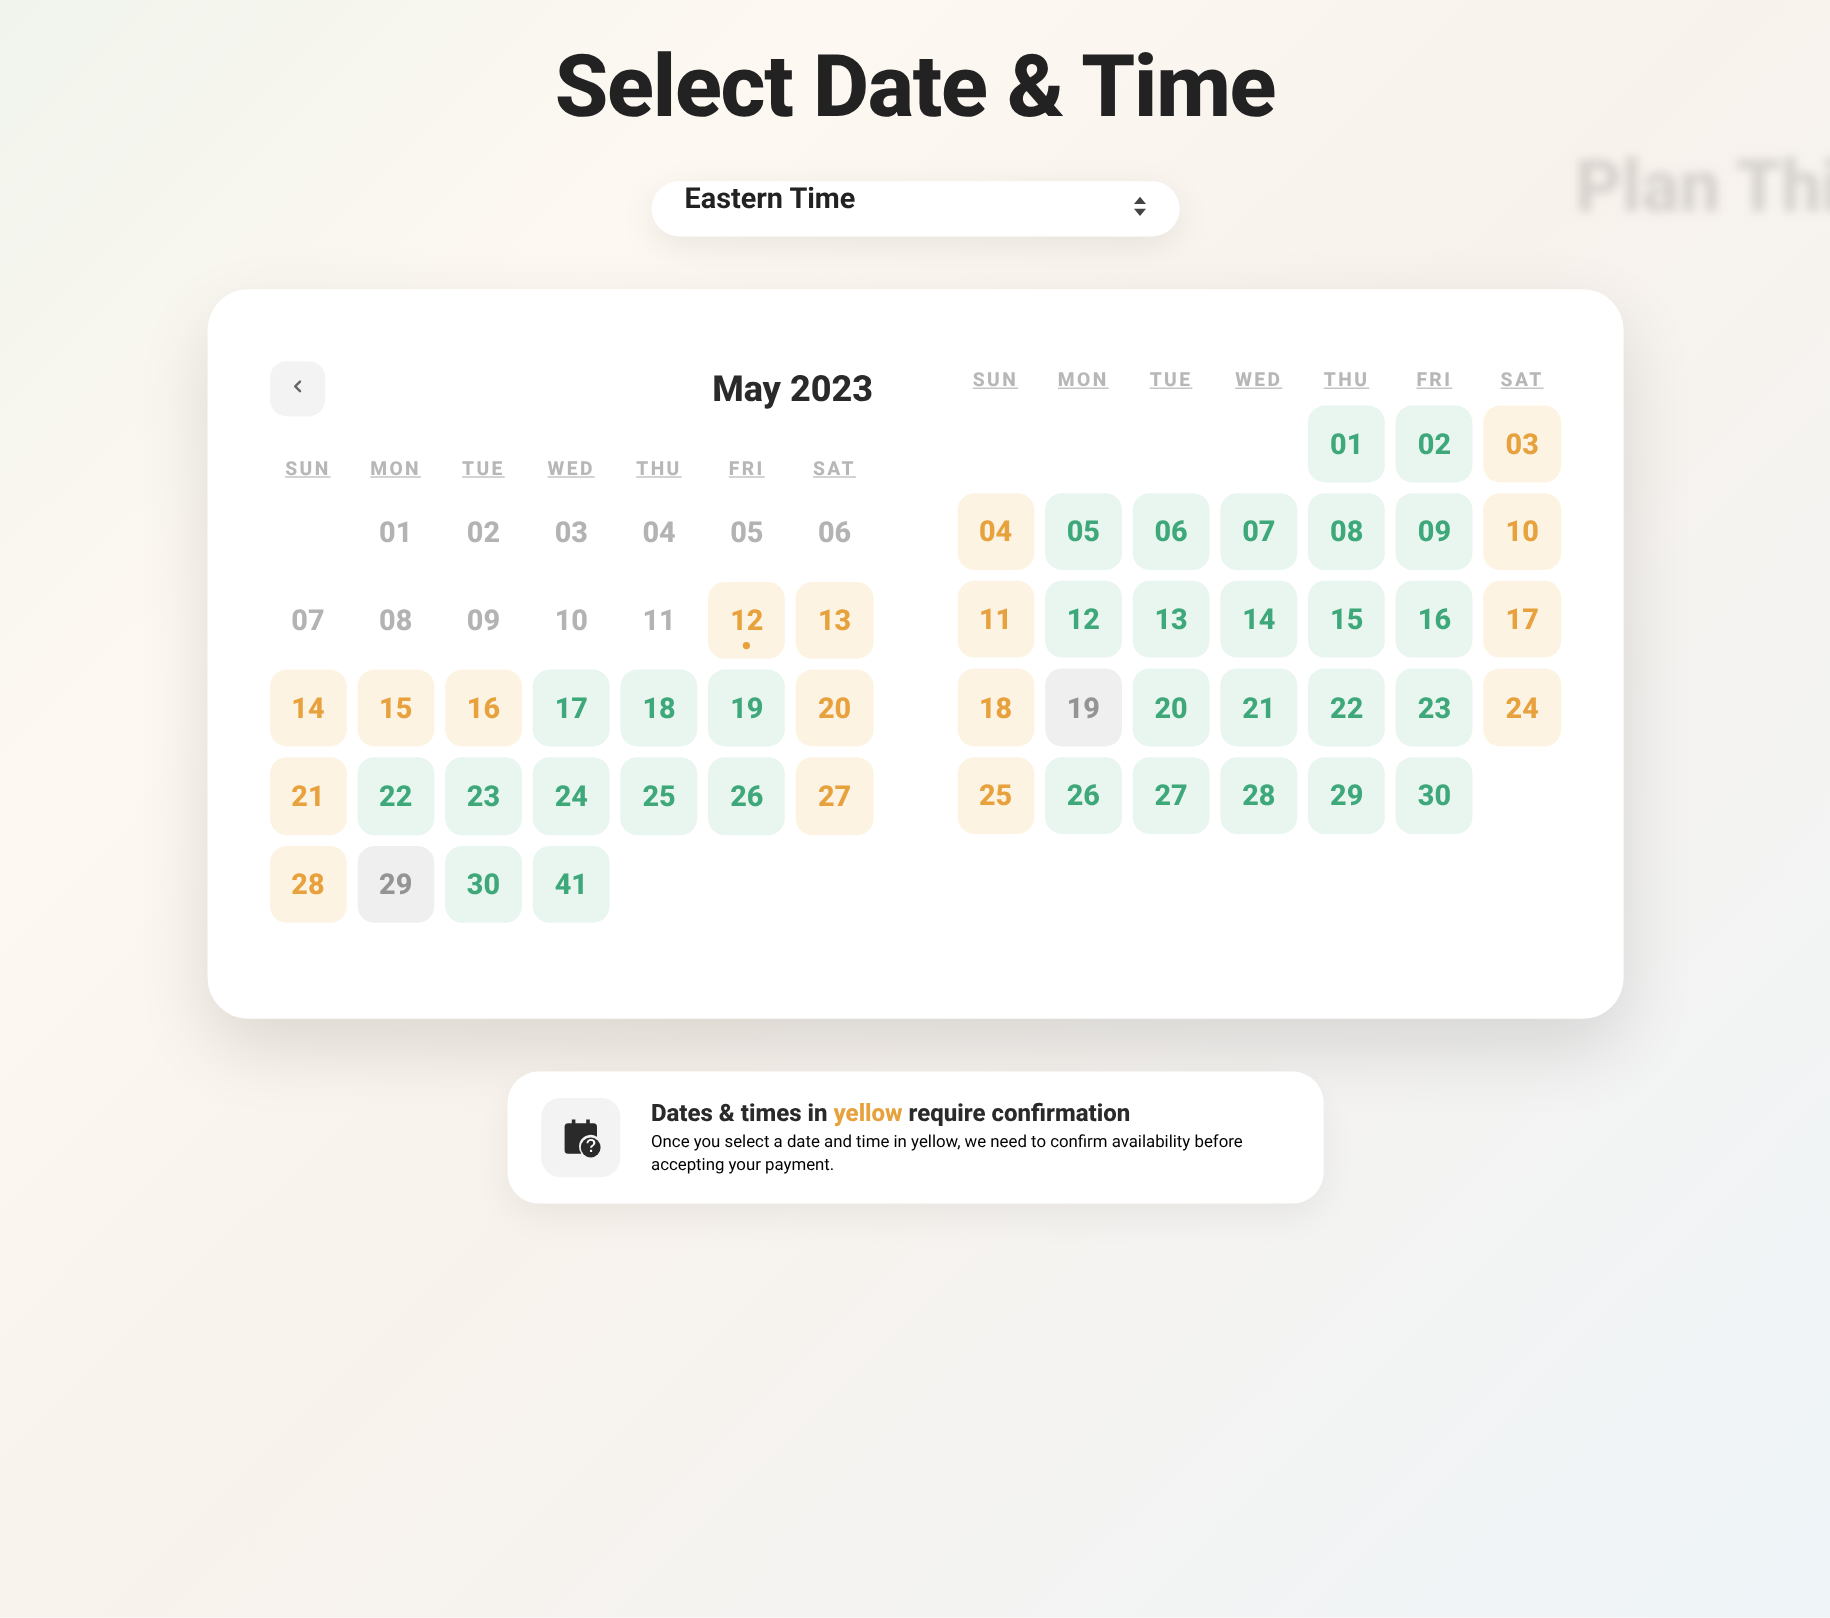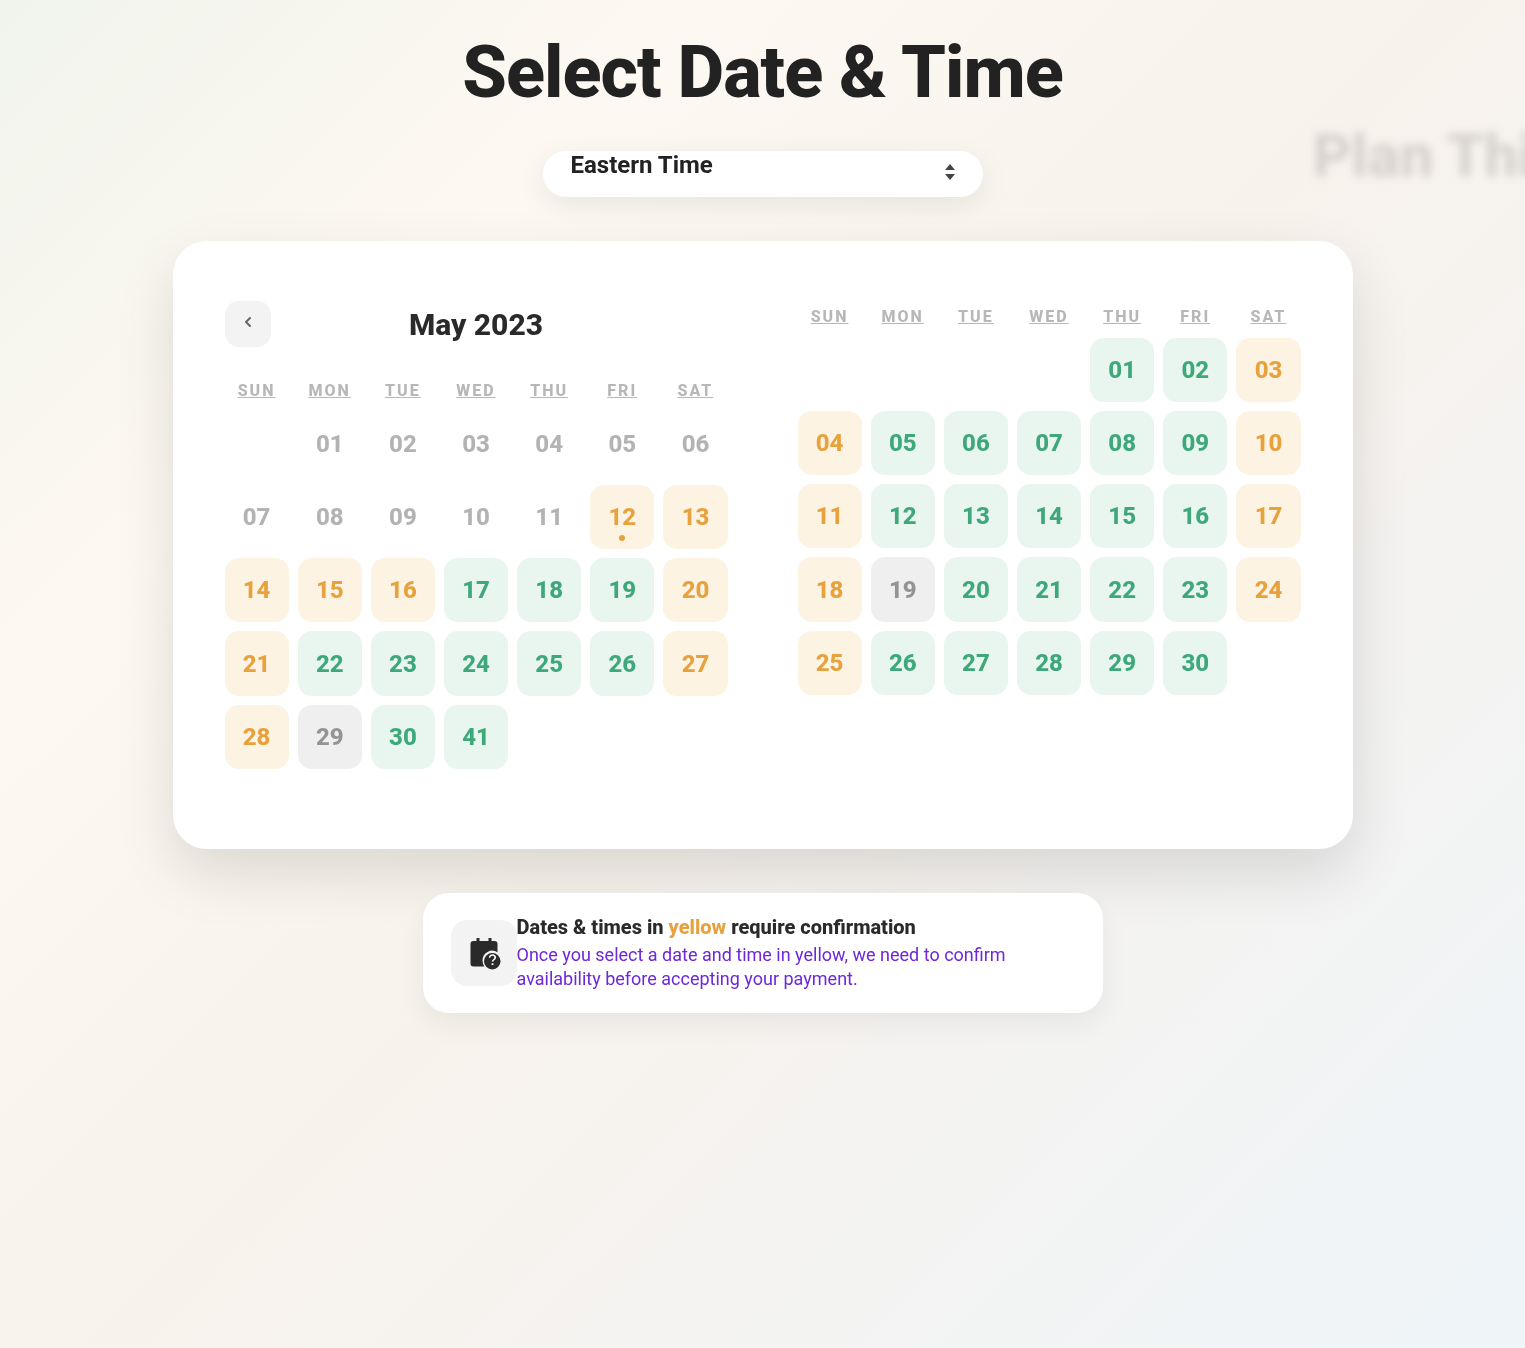--- a/index.html
+++ b/index.html
@@ -58,21 +58,21 @@
     position: relative;
     align-items: flex-start;
   }
   .month {
     flex: 1;
     min-width: 0;
   }
   .month-header {
     display: flex;
     align-items: center;
-    justify-content: center;
+    justify-content: flex-end;
     position: relative;
     margin-bottom: 28px;
     height: 46px;
   }
   .nav-btn {
     position: absolute;
     top: 0;
     width: 46px;
     height: 46px;
     border-radius: 14px;
@@ -146,20 +146,21 @@
     height: 6px;
     border-radius: 50%;
     background: #e7a13d;
   }
   .notice {
     background: #fff;
     border-radius: 26px;
     padding: 22px 28px;
     display: flex;
     align-items: center;
+    gap: 26px;
     max-width: 680px;
     margin: 0 auto;
     box-shadow: 0 10px 30px rgba(0,0,0,0.06);
   }
   .notice-icon {
     width: 66px;
     height: 66px;
     border-radius: 16px;
     background: #f3f3f3;
     display: flex;
@@ -168,22 +169,22 @@
     flex-shrink: 0;
   }
   .notice-title {
     font-size: 20px;
     font-weight: 800;
     color: #2a2a2a;
     margin-bottom: 4px;
   }
   .notice-title .yellow-word { color: #e7a13d; }
   .notice-body {
-    font-size: 18px;
-    color: #6d28d9;
+    font-size: 14px;
+    color: #000000;
     line-height: 1.35;
   }
   .bg-blur-text {
     position: fixed;
     right: -40px;
     top: 120px;
     font-size: 60px;
     font-weight: 800;
     color: rgba(60,60,60,0.18);
     filter: blur(4px);

